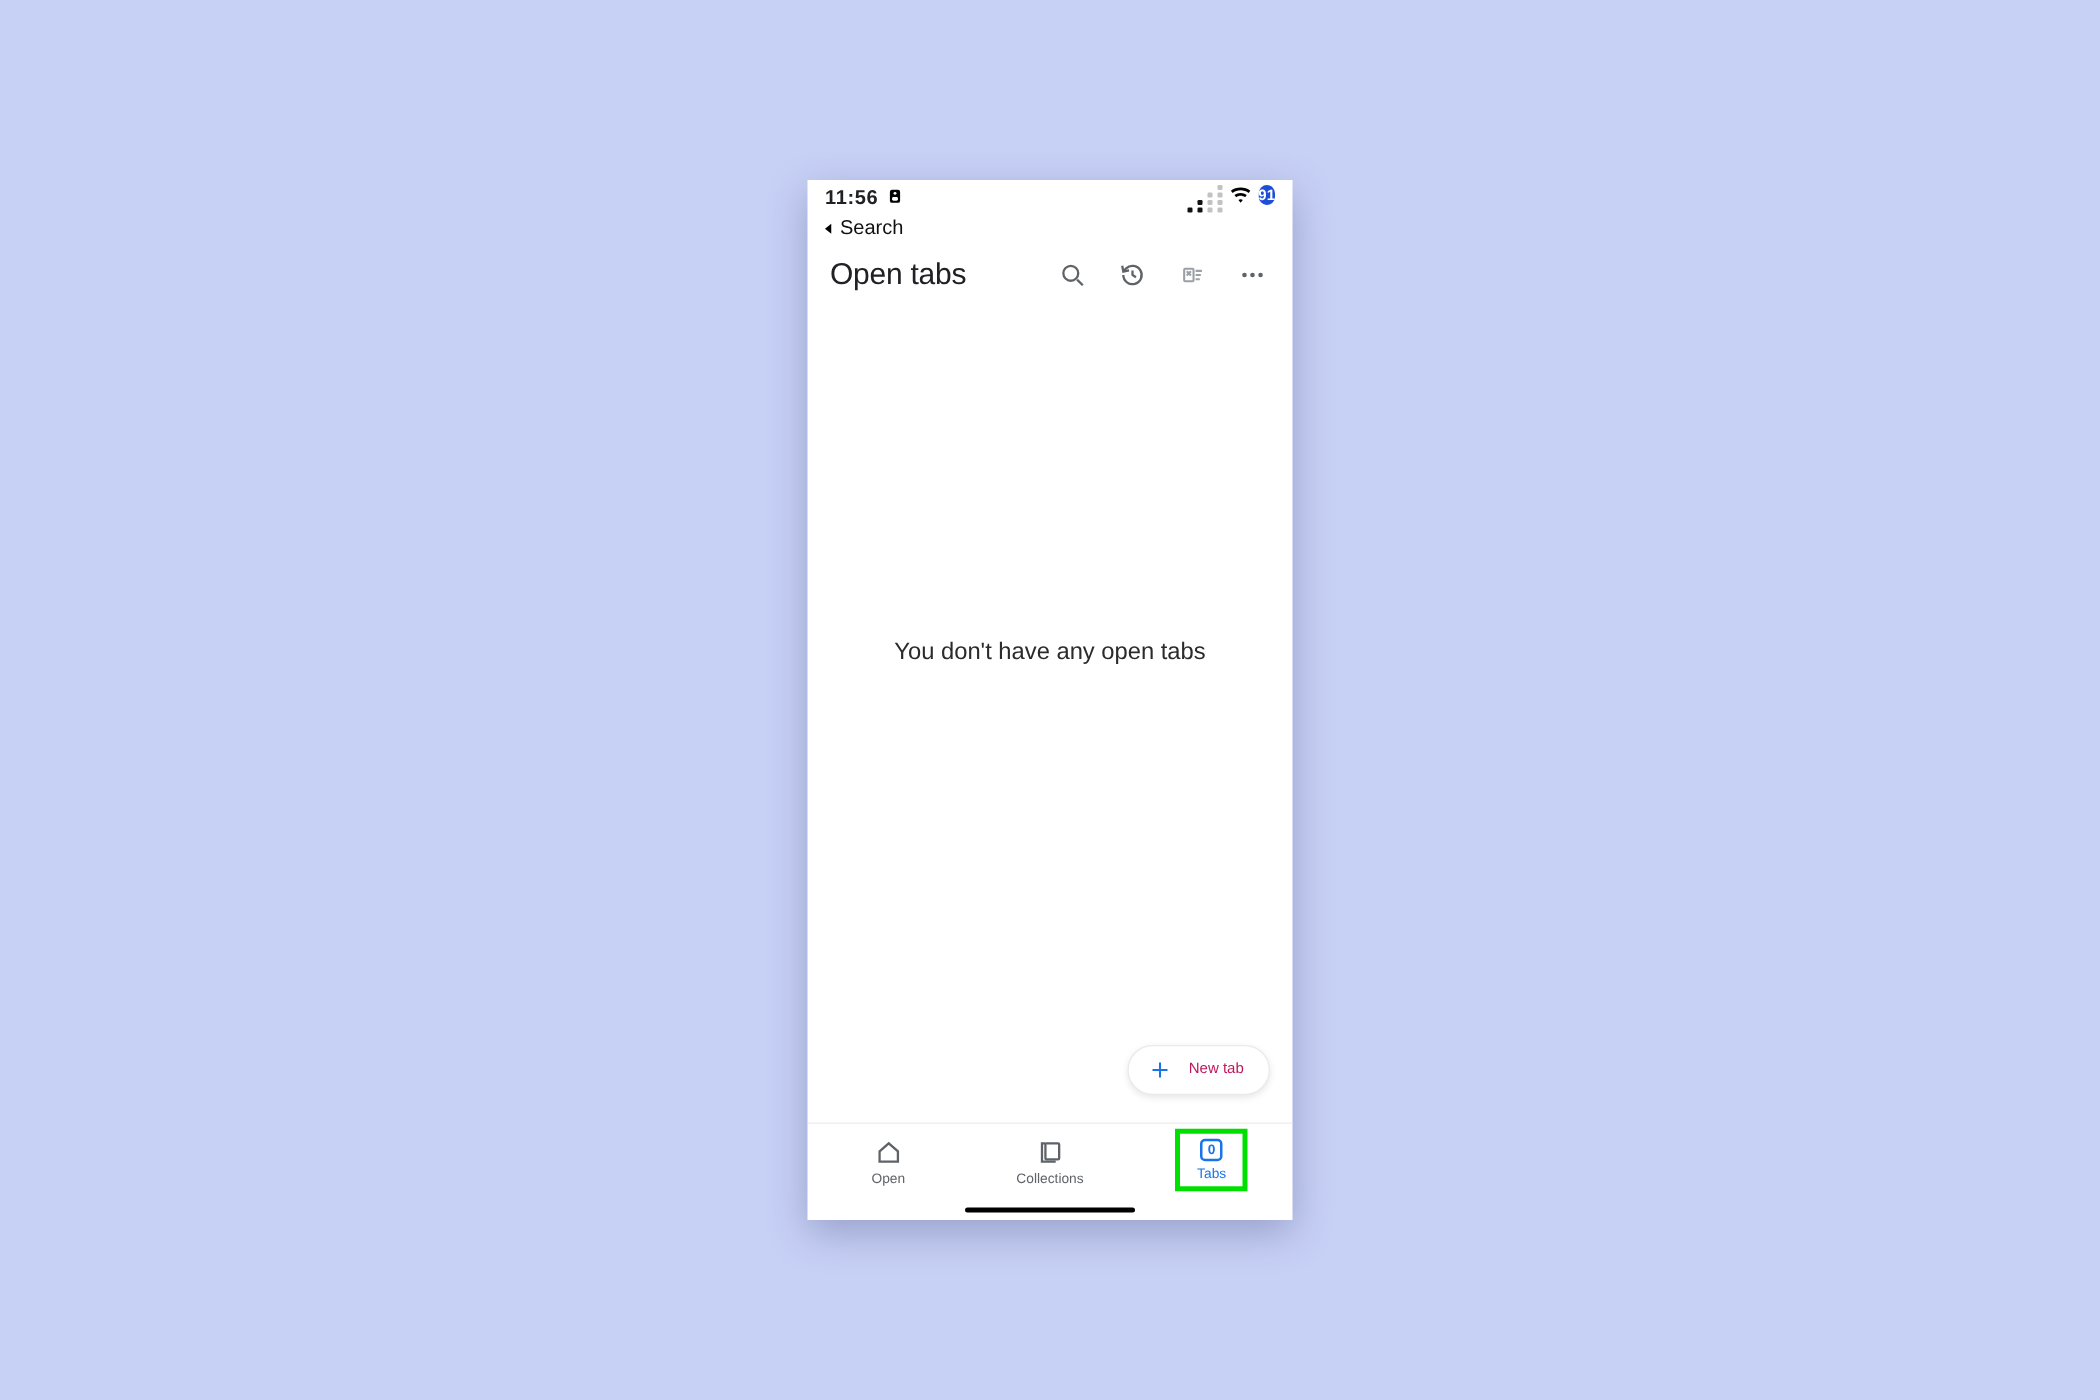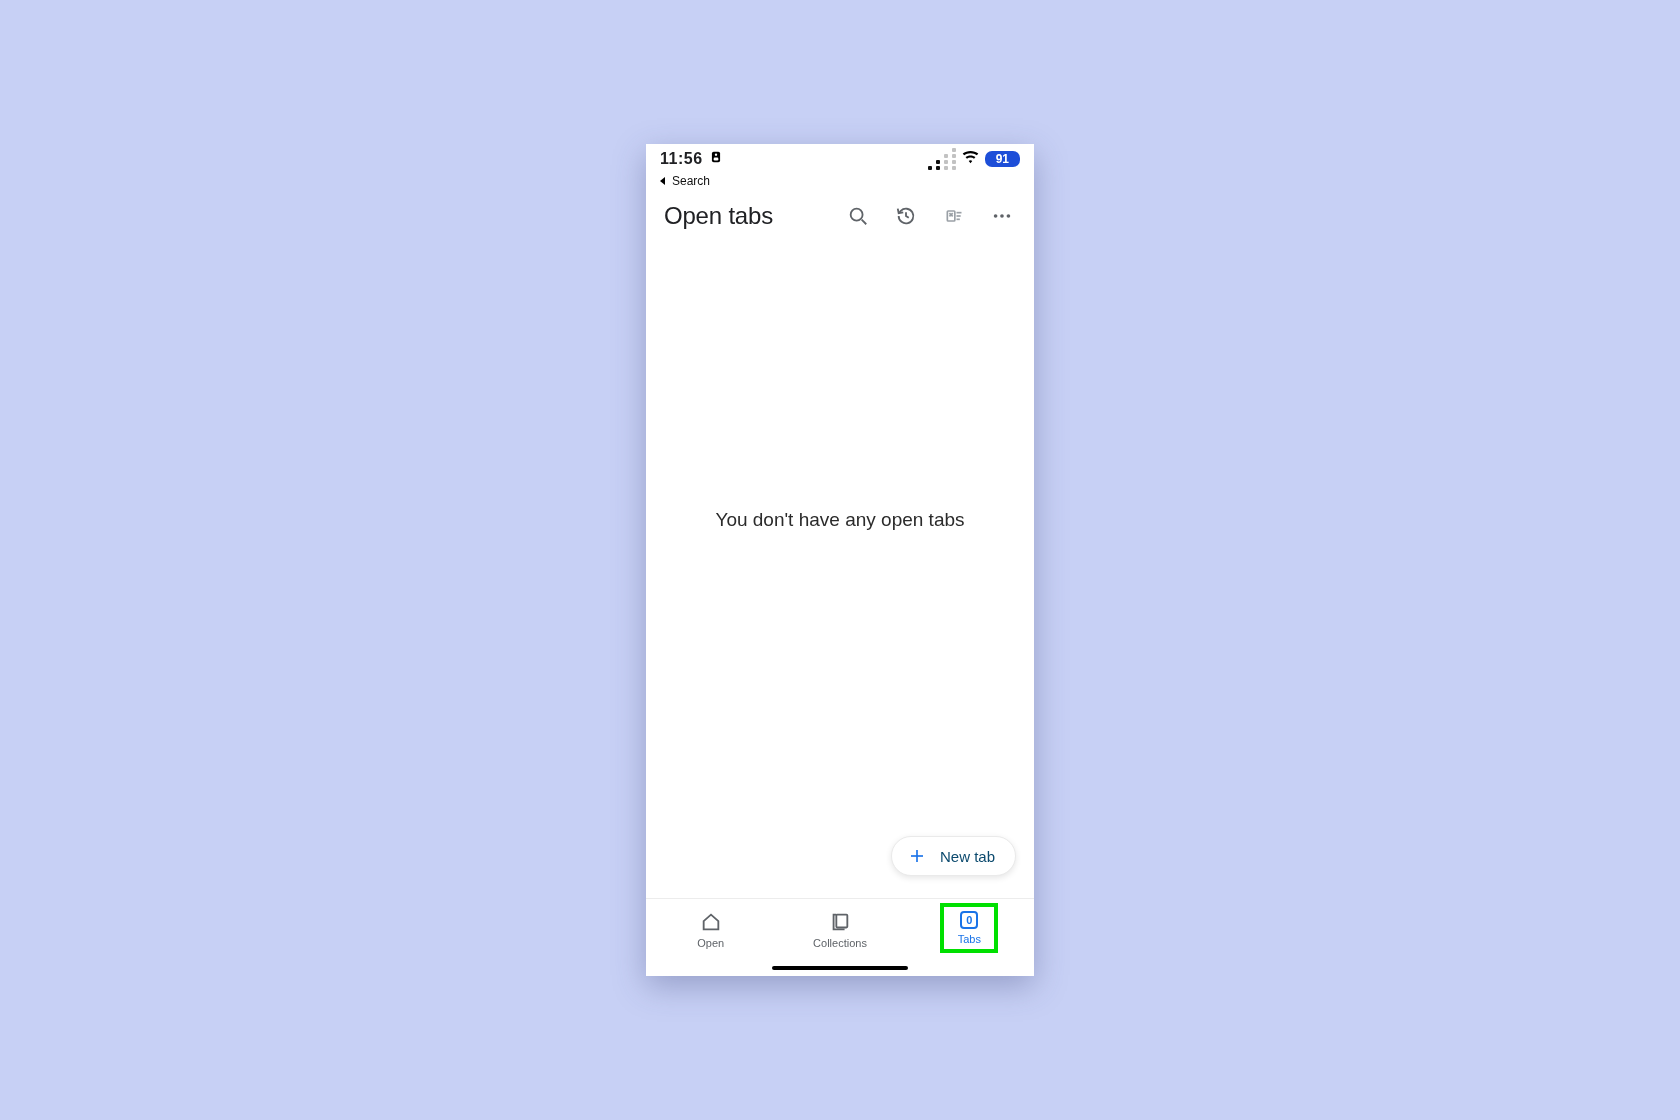--- a/index.html
+++ b/index.html
@@ -26,38 +26,38 @@
   
   .statusbar {
     height: 30px;
     padding: 0 14px;
     display: flex;
     align-items: center;
     justify-content: space-between;
     font-weight: 600;
     font-size: 16px;
   }
-  .statusbar .left, .statusbar .right { display: flex; align-items: center; gap: 6px; }
+  .statusbar .left, .statusbar .right { display: flex; align-items: flex-start; gap: 6px; }
   .time { letter-spacing: .5px; }
   .cellgrid { display: inline-flex; gap: 4px; }
   .cellgrid .col { display: inline-flex; flex-direction: column-reverse; gap: 2px; }
   .cellgrid .dot { width: 4px; height: 4px; border-radius: 1px; background: #111; }
   .cellgrid .dot.dim { background: #c2c2c2; }
   .battpill {
     background: #1d4ed8; color: #fff; font-size: 12px; font-weight: 700;
-    padding: 1px 11px; border-radius: 7px; line-height: 14px;
+    padding: 1px 0; border-radius: 7px; line-height: 14px;
   }
 
   
   .backline {
     padding: 0 14px 2px 12px;
     display: flex;
     align-items: center;
     gap: 4px;
-    font-size: 12px;
+    font-size: 16px;
     color: #111;
   }
   .backline svg { width: 10px; height: 10px; }
 
   
   .header {
     display: flex;
     align-items: center;
     padding: 10px 16px 10px 18px;
     gap: 16px;
@@ -94,26 +94,25 @@
   
   .newtab {
     position: absolute;
     right: 18px;
     bottom: 22px;
     background: #fff;
     border: 1px solid #eaeaea;
     border-radius: 26px;
     box-shadow: 0 2px 6px rgba(0,0,0,.10);
     display: flex;
-    align-items: center;
     gap: 14px;
     padding: 10px 20px 10px 16px;
     cursor: pointer;
-    font-size: 15px;
-    color: #0c4a6e;
+    font-size: 12px;
+    color: #be185d;
     font-weight: 500;
   }
   .newtab svg { width: 18px; height: 18px; }
 
   
   .bottomnav {
     border-top: 1px solid #ececec;
     height: 78px;
     padding-top: 6px;
     display: flex;

